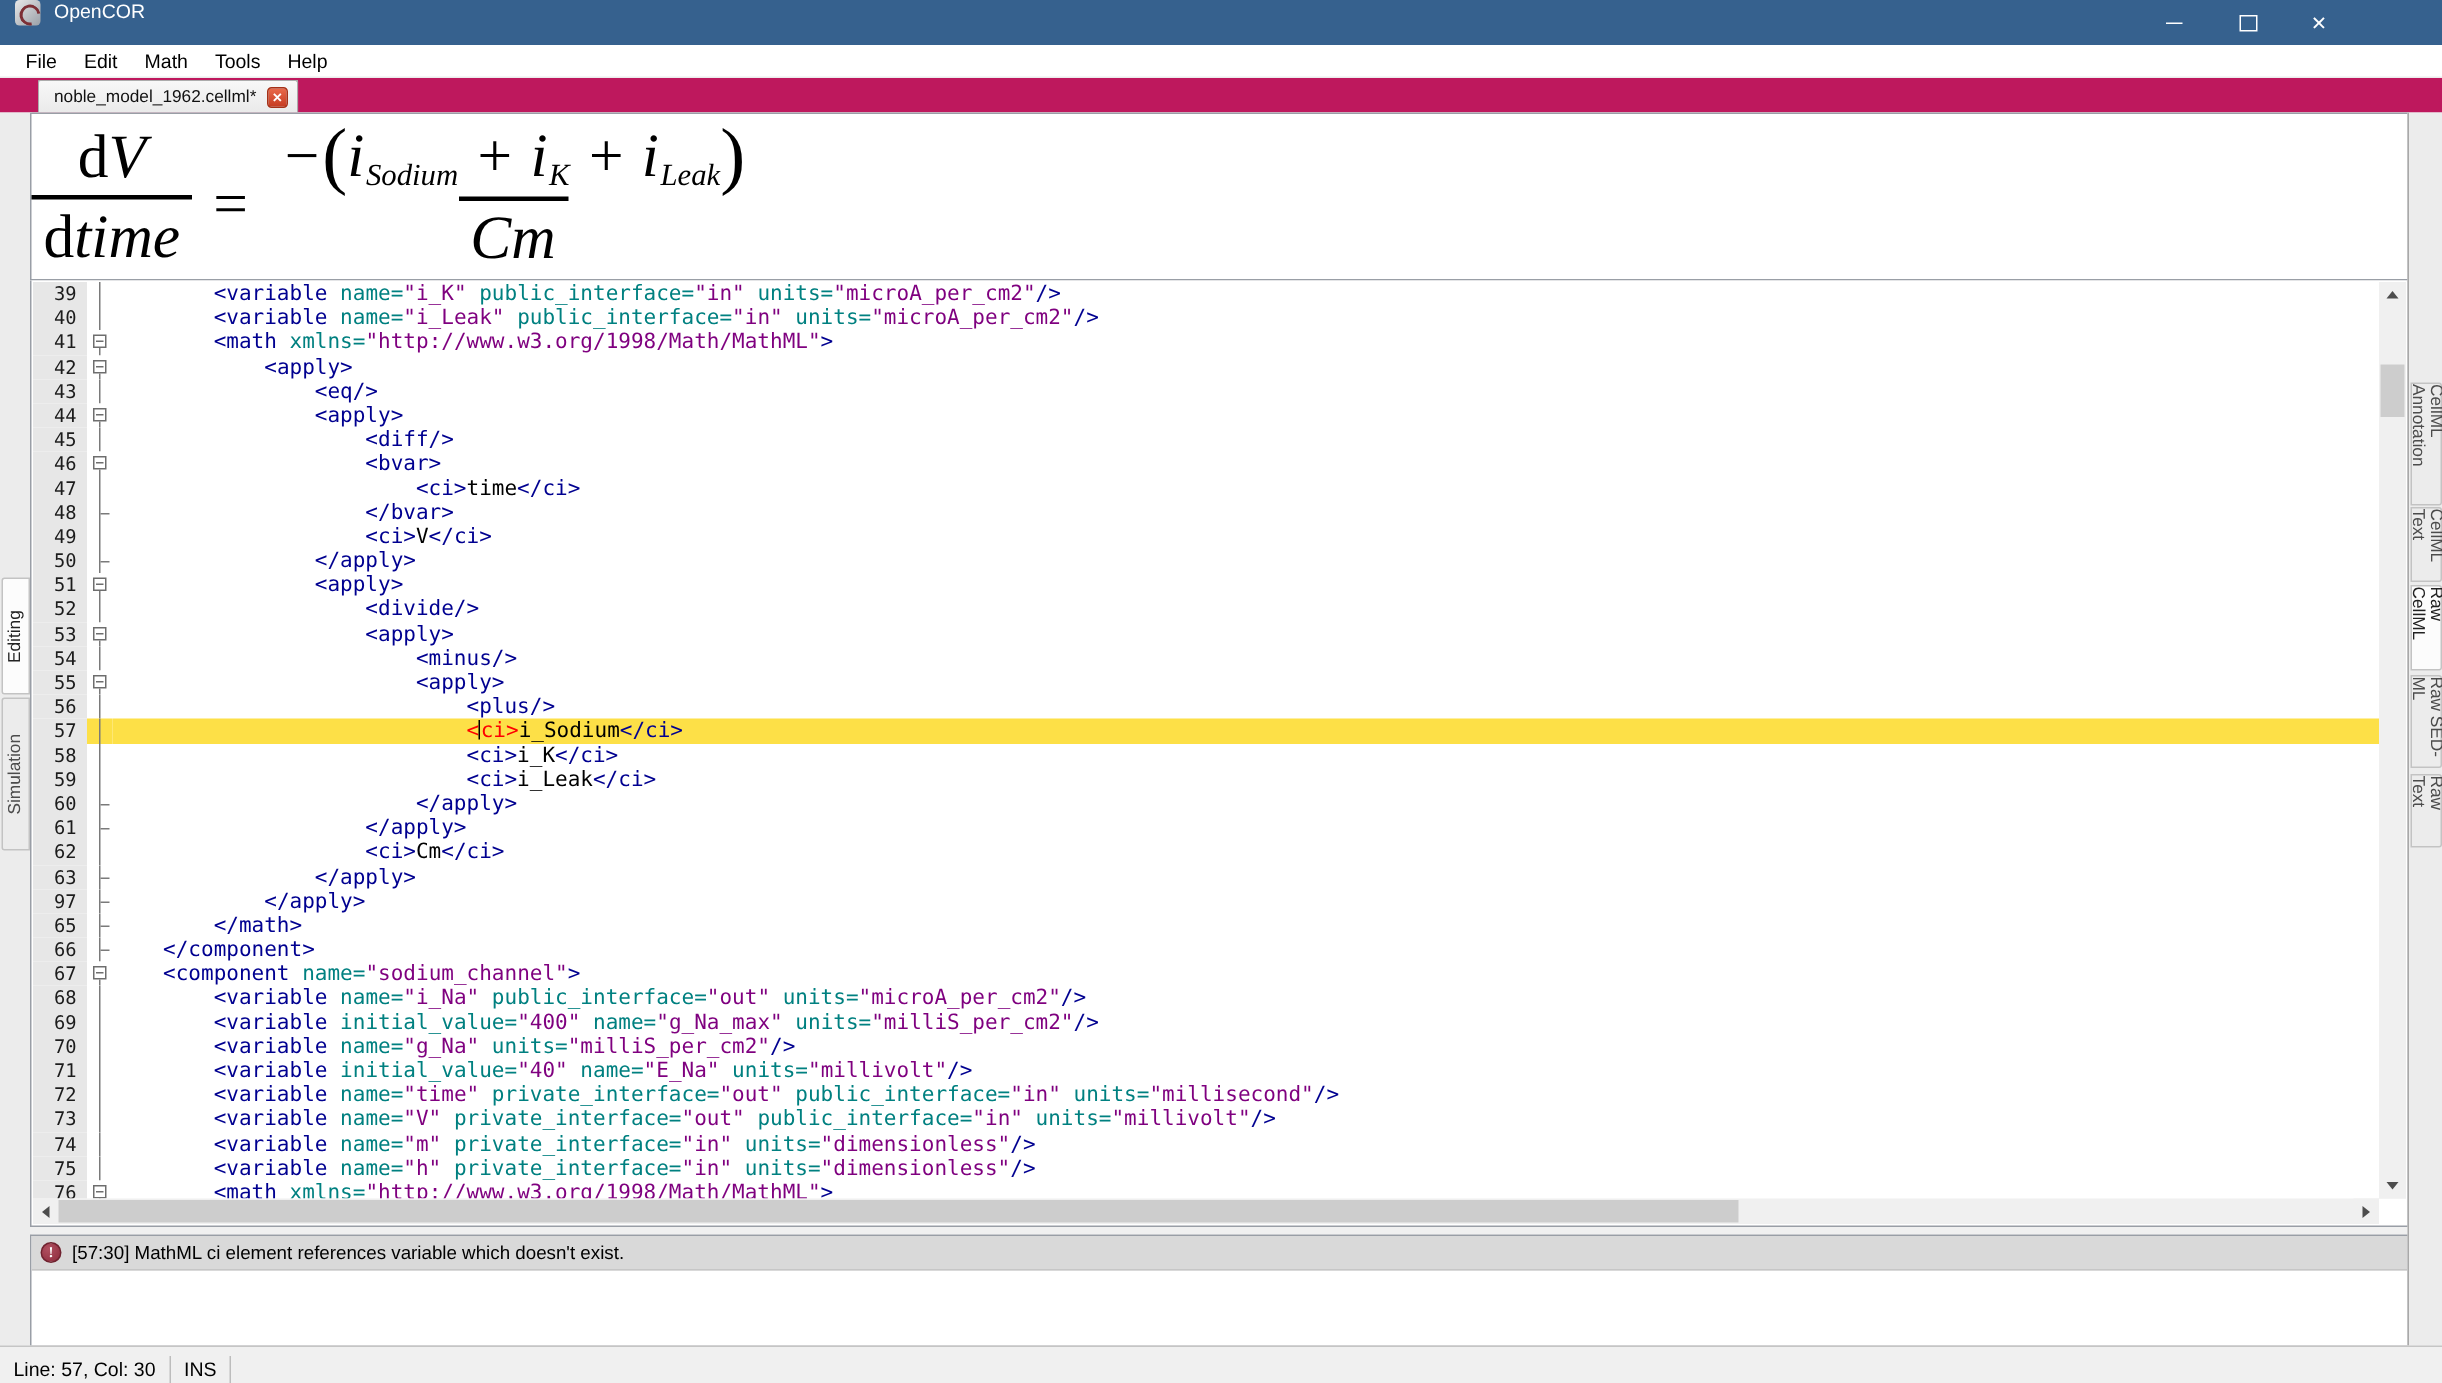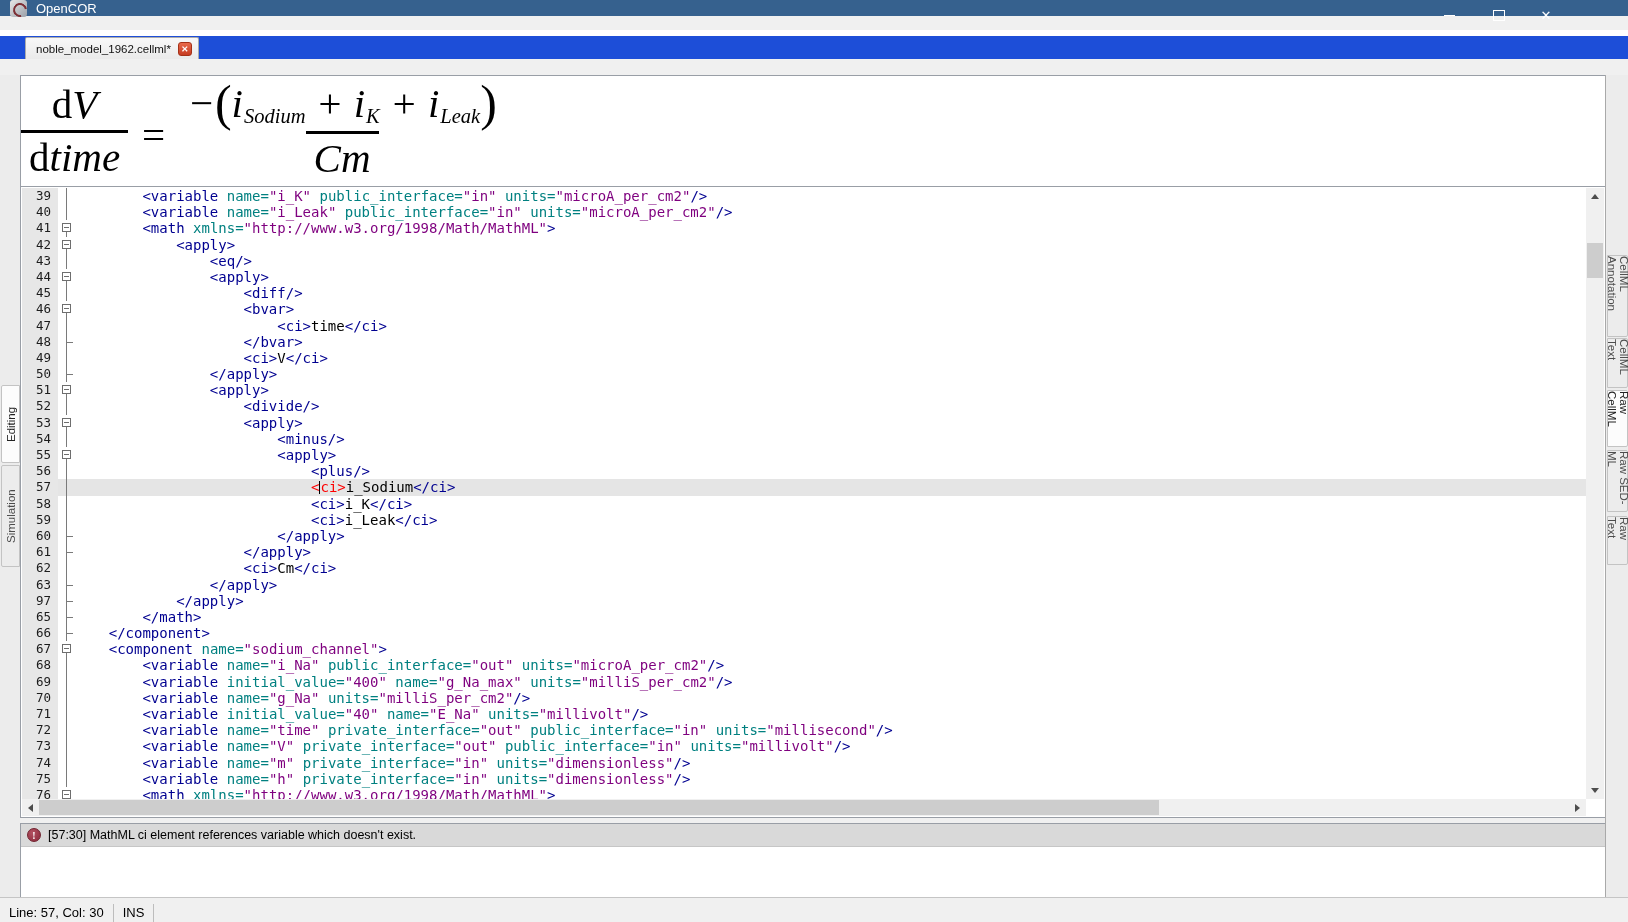--- a/index.html
+++ b/index.html
@@ -1,39 +1,39 @@
 <!DOCTYPE html>
 <html><head>
 <meta charset="utf-8">
 <style>
   html,body{margin:0;padding:0;}
   body{width:1628px;height:922px;position:relative;background:#f0f0f0;
        font-family:"Liberation Sans",sans-serif;overflow:hidden;-webkit-font-smoothing:antialiased;}
 
   
-  .titlebar{position:absolute;top:0;left:0;right:0;height:16px;background:#36618e;
-            display:flex;align-items:center;color:#fff;}
+  .titlebar{position:absolute;top:0;left:0;right:0;height:36px;background:#36618e;
+            display:flex;color:#fff;}
   .app-icon{width:17px;height:17px;margin:0 9px 0 10px;border-radius:3px;
             background:linear-gradient(135deg,#e8e8e8,#9aa0a8);position:relative;}
   .app-icon::after{content:"";position:absolute;left:3px;top:3px;width:10px;height:10px;
             border:2px solid #7d2f35;border-radius:50%;border-right-color:transparent;transform:rotate(35deg);}
   .app-title{font-size:13px;}
   .win-btn{position:absolute;top:0;height:30px;width:46px;display:flex;align-items:center;justify-content:center;}
   .wb-min{left:1426px;} .wb-max{left:1476px;} .wb-close{left:1523px;}
   .glyph-min{width:11px;height:0;border-top:1.5px solid #fff;}
   .glyph-max{width:10px;height:9px;border:1.4px solid #fff;}
   .glyph-close{color:#fff;font-size:13px;line-height:13px;}
 
   
   .menubar{position:absolute;top:30px;left:0;right:0;height:22px;background:#fff;
            display:flex;align-items:center;padding-left:8px;border-bottom:1px solid #ececec;box-sizing:border-box;}
   .menu-item{font-size:13px;color:#000;padding:0 9px;line-height:21px;}
 
   
-  .tabbar{position:absolute;top:36px;left:0;right:0;height:23px;background:#1d4ed8;}
+  .tabbar{position:absolute;top:52px;left:0;right:0;height:23px;background:#be185d;}
   .file-tab{position:absolute;left:25px;top:1px;height:21px;display:flex;align-items:center;
             padding:0 6px 0 10px;background:linear-gradient(#f8f8f8,#eaeaea);
             border:1px solid #acacac;border-bottom:none;border-radius:2px 2px 0 0;}
   .file-tab-label{font-size:11.5px;color:#111;margin-right:7px;white-space:nowrap;}
   .tab-close{width:14px;height:14px;border-radius:3px;background:linear-gradient(#e96a4b,#c63c22);
              border:1px solid #a53118;color:#fff;font-size:8.5px;line-height:12px;text-align:center;
              box-sizing:border-box;font-weight:bold;}
 
   
   .workspace{position:absolute;top:75px;left:0;right:0;bottom:24px;}
@@ -61,21 +61,21 @@
   .formula-panel sub{font-size:0.5em;font-style:italic;vertical-align:-0.3em;margin-left:1px;}
 
   
   .editor{flex:1;position:relative;background:#fff;border:1px solid #999ea6;border-top:none;box-sizing:border-box;}
   .code-viewport{position:absolute;left:1px;top:1px;right:19px;bottom:18px;overflow:hidden;background:#fff;}
   .ln-row{display:flex;height:16.2px;align-items:stretch;}
   .ln-num{width:36px;min-width:36px;background:#e7e7e7;color:#1c1c1c;text-align:right;
           padding-right:7px;font-family:"DejaVu Sans Mono",monospace;font-size:12.5px;line-height:16.2px;box-sizing:border-box;}
   .ln-fold{width:17px;min-width:17px;background:#fff;position:relative;}
   .ln-code{flex:1;white-space:pre;font-family:"DejaVu Sans Mono",monospace;font-size:14px;line-height:16.2px;color:#000;}
-  .cur .ln-fold,.cur .ln-code{background:#e5e5e5;}
+  .cur .ln-fold,.cur .ln-code{background:#fde047;}
   .tk-g{color:#000090;} .tk-a{color:#008080;} .tk-s{color:#7f007f;} .tk-x{color:#000;} .tk-e{color:#fe0000;}
   .caret{display:inline-block;width:0;border-left:1.5px solid #000;height:13px;vertical-align:-2px;}
   
   .f-v::before{content:"";position:absolute;left:8px;top:0;bottom:0;border-left:1px solid #7a7a7a;}
   .f-mid::before{content:"";position:absolute;left:8px;top:0;bottom:0;border-left:1px solid #7a7a7a;}
   .f-mid::after{content:"";position:absolute;left:9px;top:50%;width:6px;border-top:1px solid #7a7a7a;}
   .f-box::before{content:"";position:absolute;left:8px;top:50%;bottom:0;border-left:1px solid #7a7a7a;}
   .fbox{position:absolute;left:4px;top:50%;margin-top:-5px;width:9px;height:9px;border:1px solid #6e6e6e;
         background:#fff;box-sizing:border-box;}
   .fbox::after{content:"";position:absolute;left:1px;right:1px;top:3px;border-top:1px solid #6e6e6e;}

